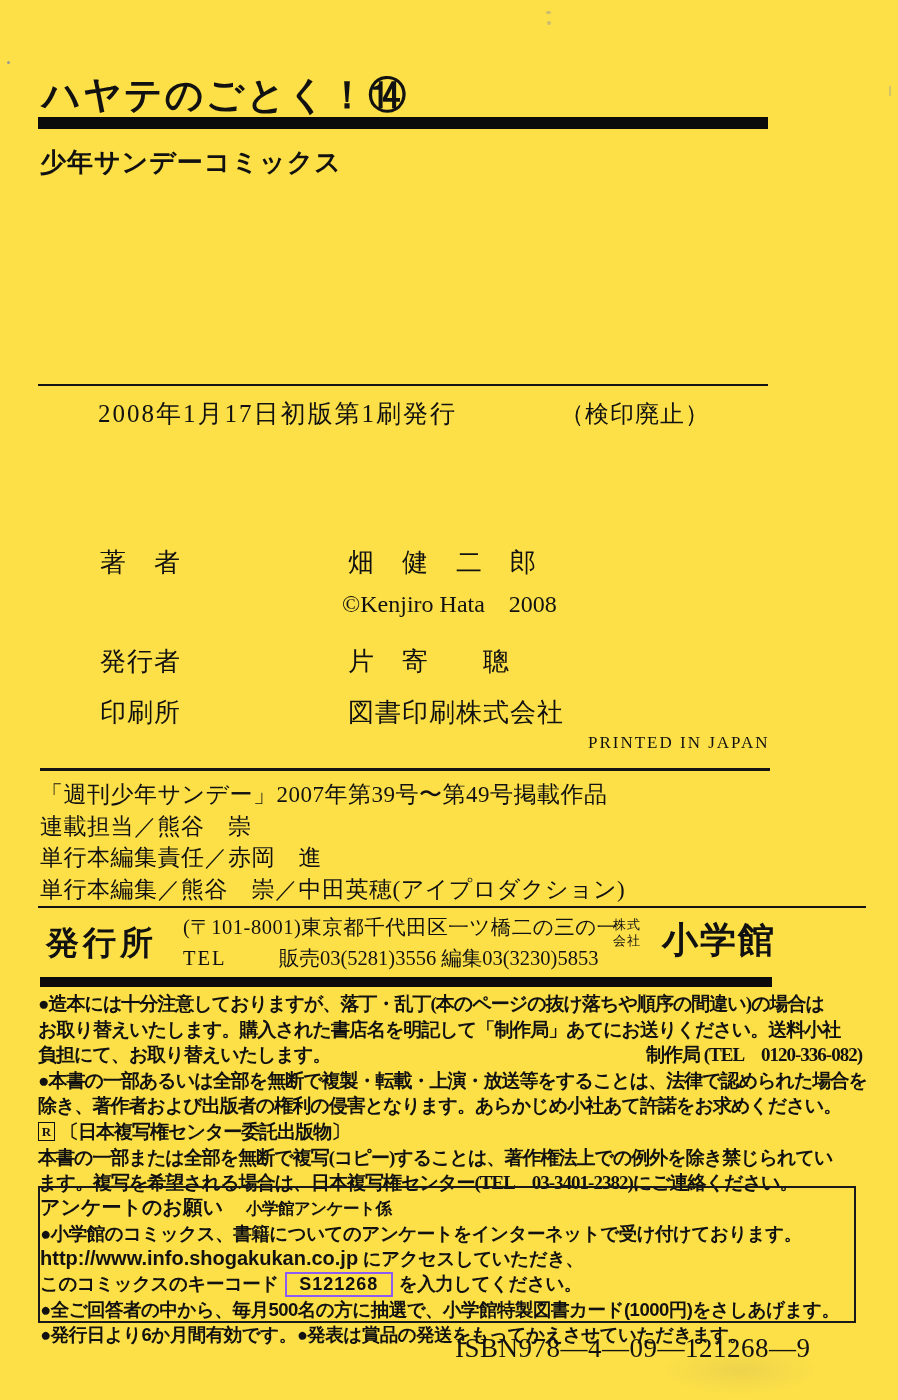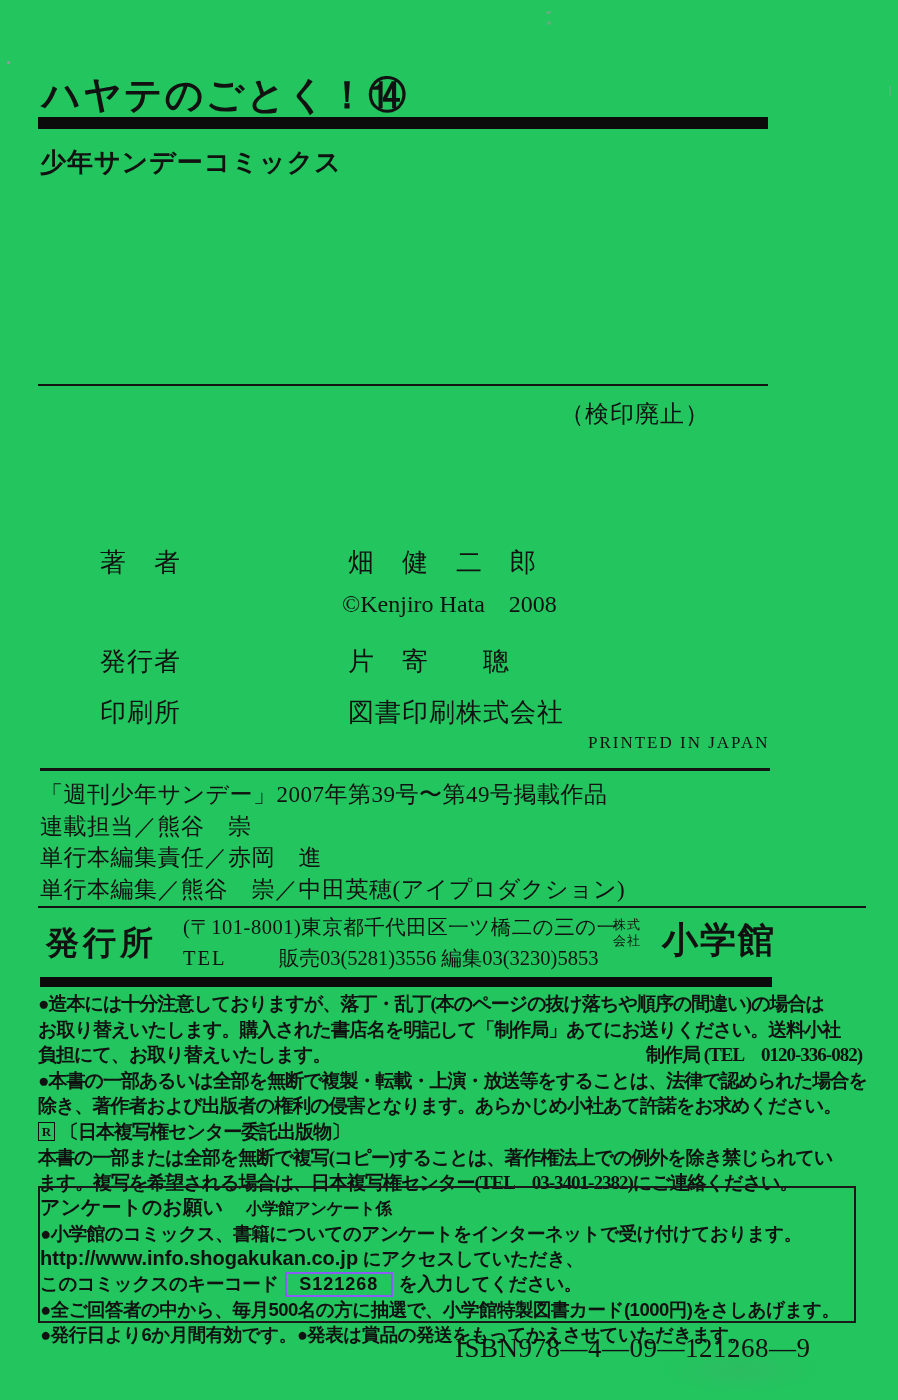--- a/index.html
+++ b/index.html
@@ -1,18 +1,18 @@
 <!DOCTYPE html>
 <html><head>
 <meta charset="utf-8">
 <style>
   html,body{margin:0;padding:0;background:#e8e8e6;}
   .page{
     position:relative;width:898px;height:1400px;margin:0 auto;
-    background:#22c55e;overflow:hidden;color:#111;
+    background:#fde047;overflow:hidden;color:#111;
     font-family:"Liberation Serif","DejaVu Serif",serif;
   }
   .abs{position:absolute;white-space:nowrap;}
   .gothic{font-family:"Liberation Sans","DejaVu Sans",sans-serif;}
 
   .book-title{top:70px;left:42px;font-size:38px;font-weight:bold;letter-spacing:2px;}
   .title-bar{top:117px;left:38px;width:730px;height:12px;background:#0b0b0b;}
   .imprint{top:145px;left:40px;font-size:26px;font-weight:bold;letter-spacing:1px;}
 
   .rule{background:#141414;}
@@ -85,20 +85,21 @@
   <span class="speck sp2"></span>
   <span class="speck sp3"></span>
   <span class="speck sp4"></span>
   <span class="smudge"></span>
 
   <div class="abs gothic book-title">ハヤテのごとく！⑭</div>
   <div class="abs title-bar"></div>
   <div class="abs gothic imprint">少年サンデーコミックス</div>
 
   <div class="abs rule rule-top"></div>
+  <div class="abs edition">2008年1月17日初版第1刷発行</div>
   <div class="abs inspection">（検印廃止）</div>
 
   <div class="abs lbl col-label row-author">著　者</div>
   <div class="abs val col-value row-author">畑　健　二　郎</div>
   <div class="abs row-copy">©Kenjiro Hata　2008</div>
   <div class="abs lbl col-label row-publisher">発行者</div>
   <div class="abs val col-value row-publisher">片　寄　　聰</div>
   <div class="abs lbl col-label row-printer">印刷所</div>
   <div class="abs val col-value row-printer">図書印刷株式会社</div>
   <div class="abs printed-in">PRINTED IN JAPAN</div>

